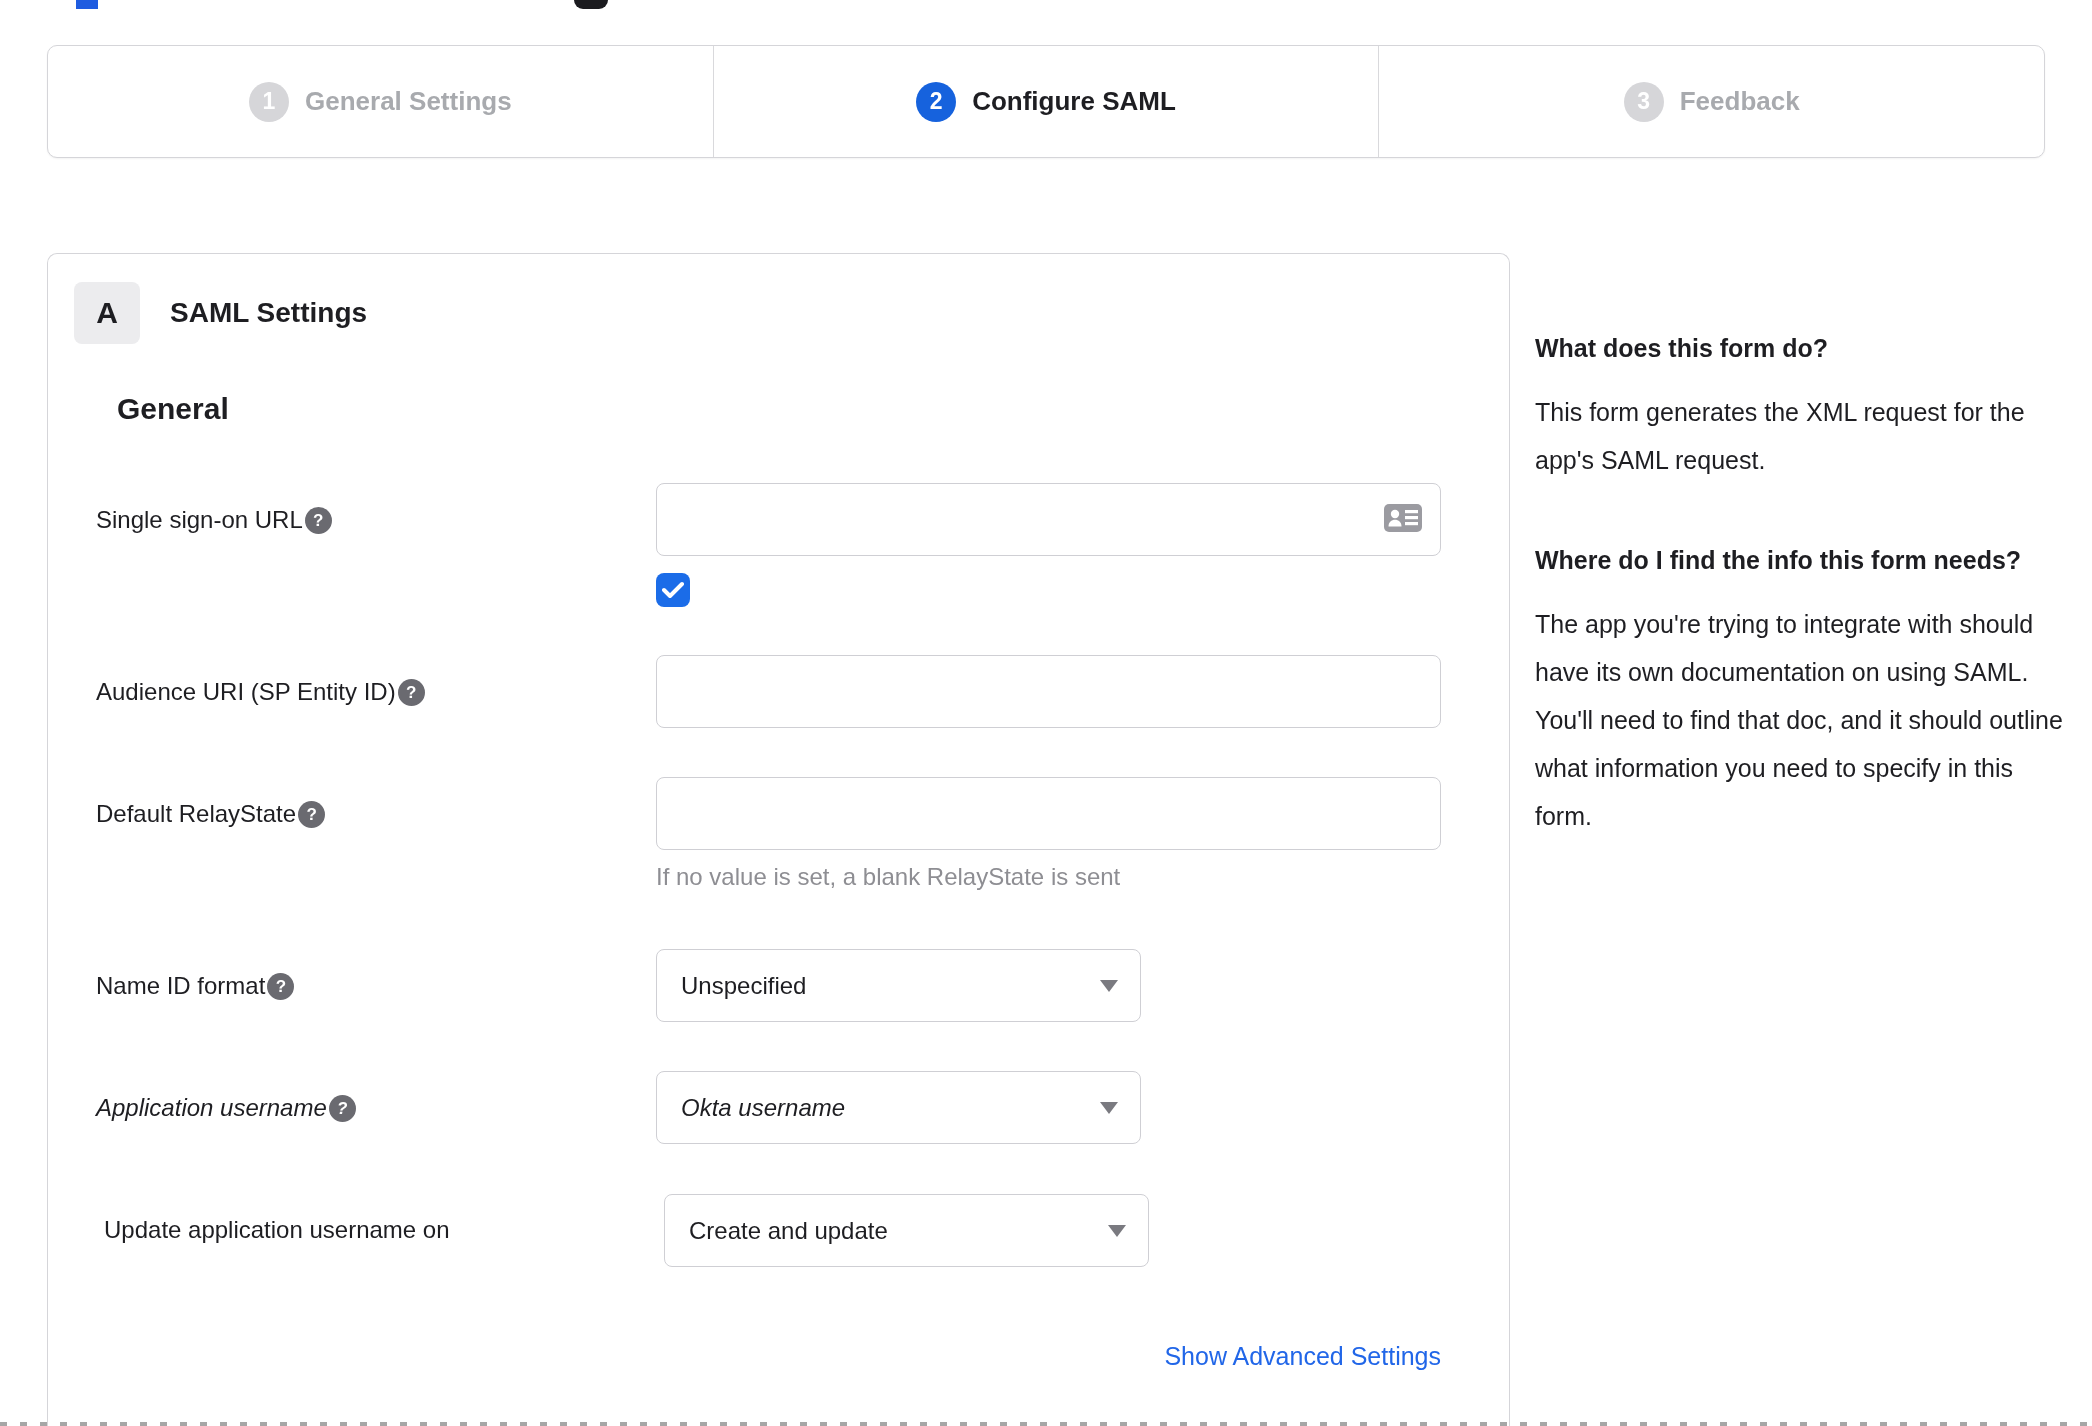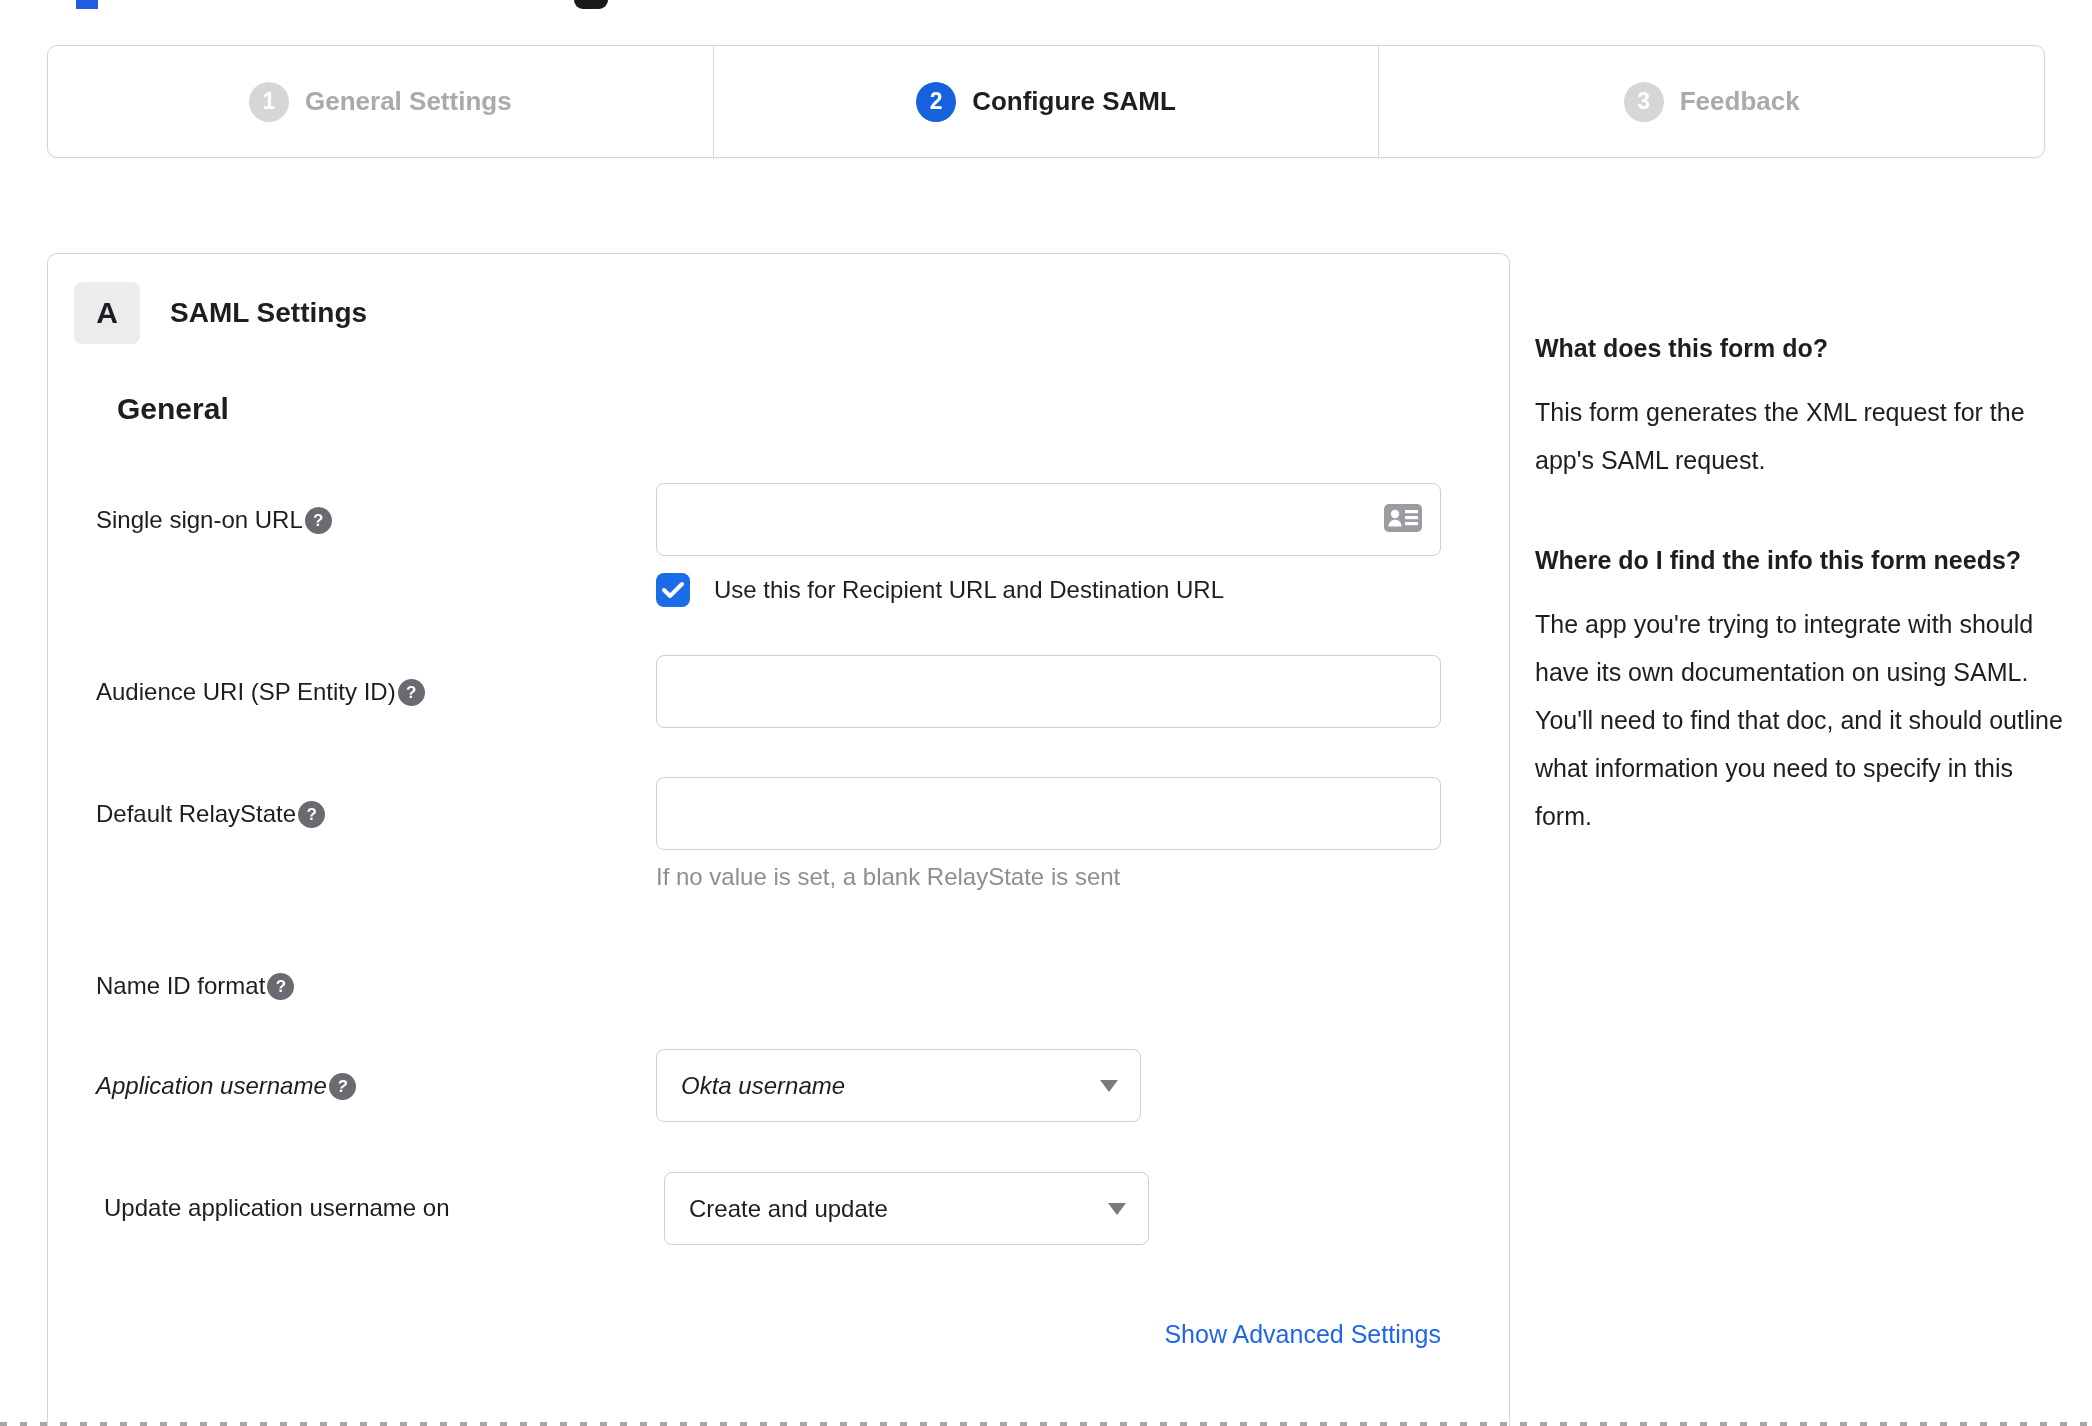--- a/index.html
+++ b/index.html
@@ -161,21 +161,20 @@
               <rect x="22" y="19" width="13" height="3.2" fill="#fff"></rect>
             </svg>
           </span>
         </div>
         <div class="checkbox-row">
           <div class="checkbox" role="checkbox" aria-checked="true">
             <svg width="22" height="18" viewBox="0 0 22 18">
                 <polyline points="2,9 8,15 20,3" fill="none" stroke="#fff" stroke-width="4" stroke-linecap="round" stroke-linejoin="round"></polyline>
               </svg>
           </div>
-          <div class="checkbox-label">Use this for Recipient URL and Destination URL</div>
         </div>
       </div>
     </div>
 
     <div class="form-row" style="margin-top:48px;">
       <div class="form-label">
         <span>Audience URI (SP Entity ID)</span>
         <span class="help">?</span>
       </div>
       <div>
@@ -191,20 +190,24 @@
       <div>
         <input class="text-input" type="text" value="" style="">
         <div class="hint">If no value is set, a blank RelayState is sent</div>
       </div>
     </div>
 
     <div class="form-row" style="margin-top:58px;">
       <div class="form-label">
         <span>Name ID format</span>
         <span class="help">?</span>
+      </div>
+      <div class="select">
+        <span>Unspecified</span>
+        <span class="caret"></span>
       </div>
     </div>
 
     <div class="form-row" style="margin-top:49px;font-style:italic;">
       <div class="form-label">
         <span>Application username</span>
         <span class="help">?</span>
       </div>
       <div class="select">
         <span>Okta username</span>

